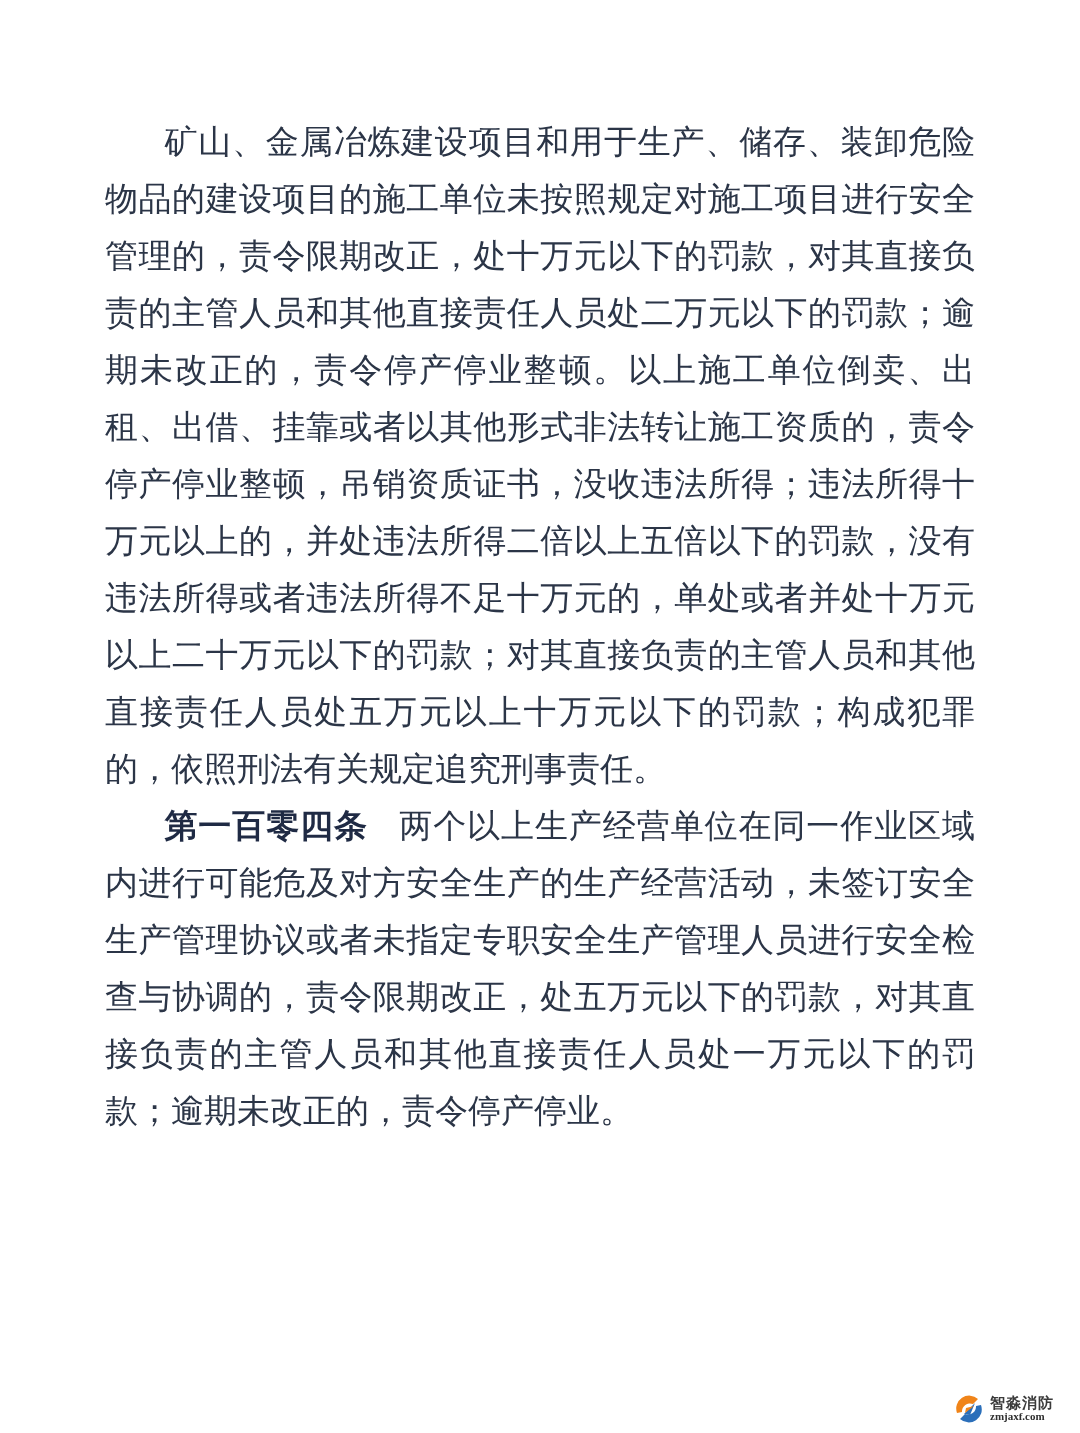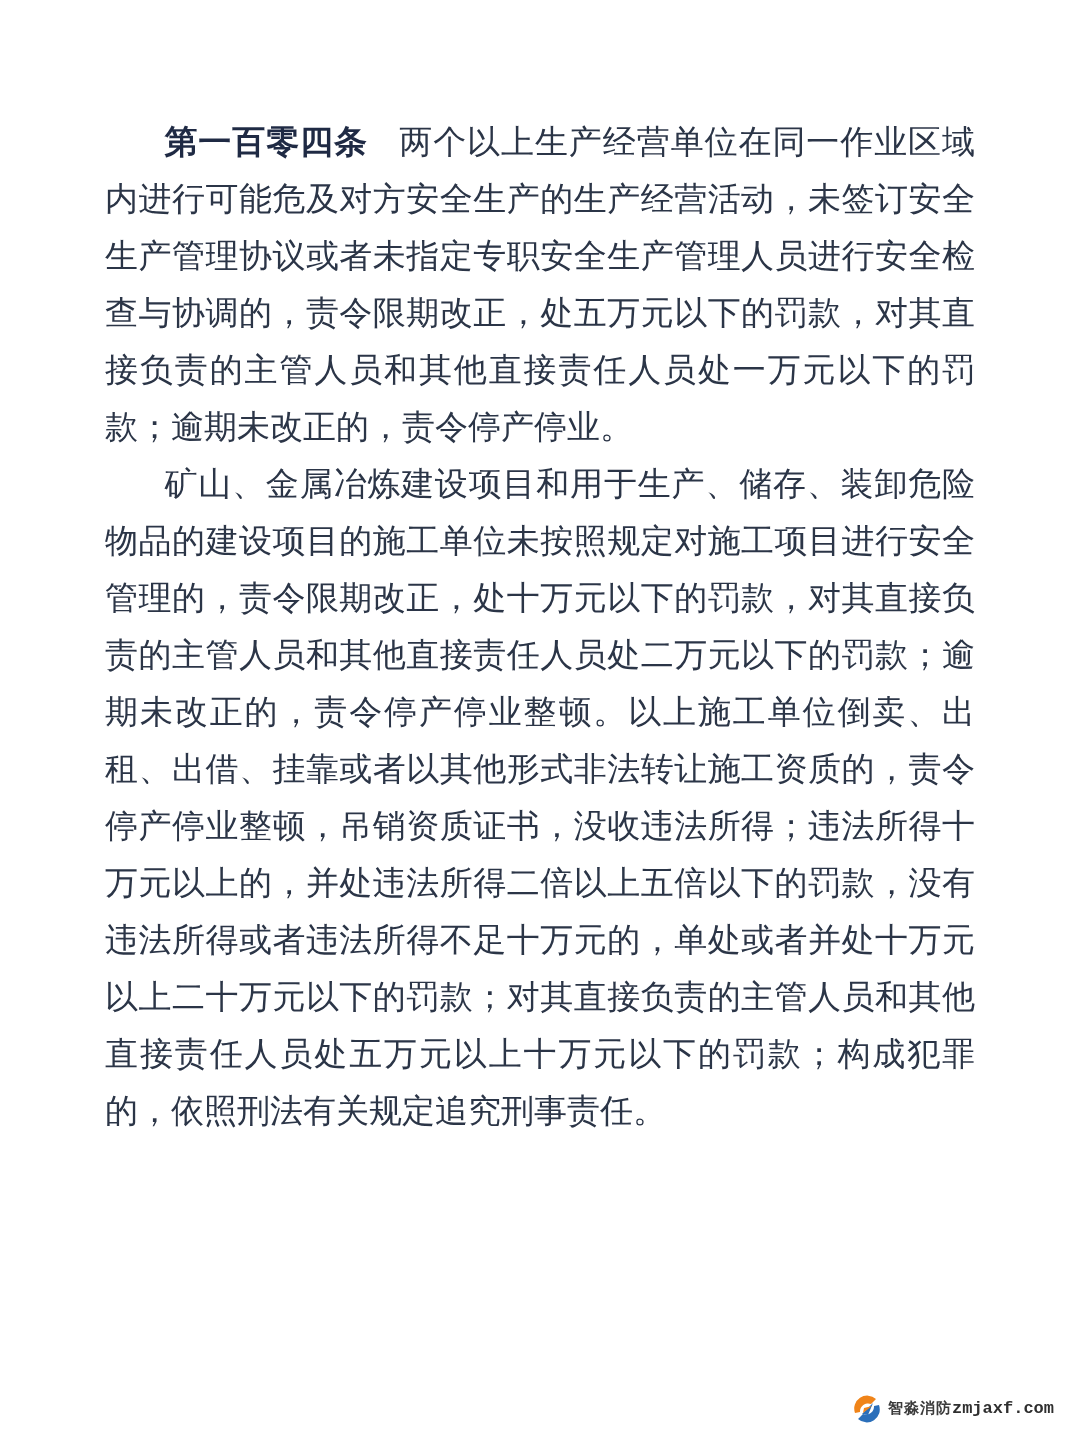--- a/index.html
+++ b/index.html
@@ -47,45 +47,45 @@
     align-items: center;
     gap: 5px;
   }
   .wm-logo {
     width: 32px;
     height: 32px;
     flex: 0 0 auto;
   }
   .wm-text {
     display: flex;
-    flex-direction: row;
+    flex-direction: column;
     line-height: 1.05;
   }
   .wm-brand {
     font-family: "Liberation Sans", "DejaVu Sans", sans-serif;
     font-weight: 600;
     font-size: 15px;
     color: #3b3b3b;
     letter-spacing: 1px;
   }
   .wm-domain {
-    font-family: Liberation Mono, monospace;
+    font-family: Liberation Serif, serif;
     font-weight: bold;
-    font-size: 17px;
+    font-size: 11px;
     color: #2f2f2f;
   }
 </style>
 </head>
 <body>
 
 <div class="page">
 
+  <p class="para"><span>矿山、金属冶炼建设项目和用于生产、储存、装卸危险物品的建设项目的施工单位未按照规定对施工项目进行安全管理的，责令限期改正，处十万元以下的罚款，对其直接负责的主管人员和其他直接责任人员处二万元以下的罚款；逾期未改正的，责令停产停业整顿。以上施工单位倒卖、出租、出借、挂靠或者以其他形式非法转让施工资质的，责令停产停业整顿，吊销资质证书，没收违法所得；违法所得十万元以上的，并处违法所得二倍以上五倍以下的罚款，没有违法所得或者违法所得不足十万元的，单处或者并处十万元以上二十万元以下的罚款；对其直接负责的主管人员和其他直接责任人员处五万元以上十万元以下的罚款；构成犯罪的，依照刑法有关规定追究刑事责任。</span></p>
+
   <p class="para"><strong class="article-term">第一百零四条</strong><span>两个以上生产经营单位在同一作业区域内进行可能危及对方安全生产的生产经营活动，未签订安全生产管理协议或者未指定专职安全生产管理人员进行安全检查与协调的，责令限期改正，处五万元以下的罚款，对其直接负责的主管人员和其他直接责任人员处一万元以下的罚款；逾期未改正的，责令停产停业。</span></p>
-
-  <p class="para"><span>矿山、金属冶炼建设项目和用于生产、储存、装卸危险物品的建设项目的施工单位未按照规定对施工项目进行安全管理的，责令限期改正，处十万元以下的罚款，对其直接负责的主管人员和其他直接责任人员处二万元以下的罚款；逾期未改正的，责令停产停业整顿。以上施工单位倒卖、出租、出借、挂靠或者以其他形式非法转让施工资质的，责令停产停业整顿，吊销资质证书，没收违法所得；违法所得十万元以上的，并处违法所得二倍以上五倍以下的罚款，没有违法所得或者违法所得不足十万元的，单处或者并处十万元以上二十万元以下的罚款；对其直接负责的主管人员和其他直接责任人员处五万元以上十万元以下的罚款；构成犯罪的，依照刑法有关规定追究刑事责任。</span></p>
 
 
   <div class="watermark">
     <svg class="wm-logo" viewBox="0 0 64 64" xmlns="http://www.w3.org/2000/svg">
       <path d="M8 40 A26 26 0 0 1 50 12 L40 22 A16 16 0 0 0 18 38 Z" fill="#f08419"></path>
       <path d="M56 24 A26 26 0 0 1 14 52 L24 42 A16 16 0 0 0 46 26 Z" fill="#2b6fba"></path>
       <path d="M22 42 L44 20 L34 44 Z" fill="#2b6fba"></path>
       <path d="M26 30 L42 26 L24 40 Z" fill="#f08419"></path>
     </svg>
     <div class="wm-text">

